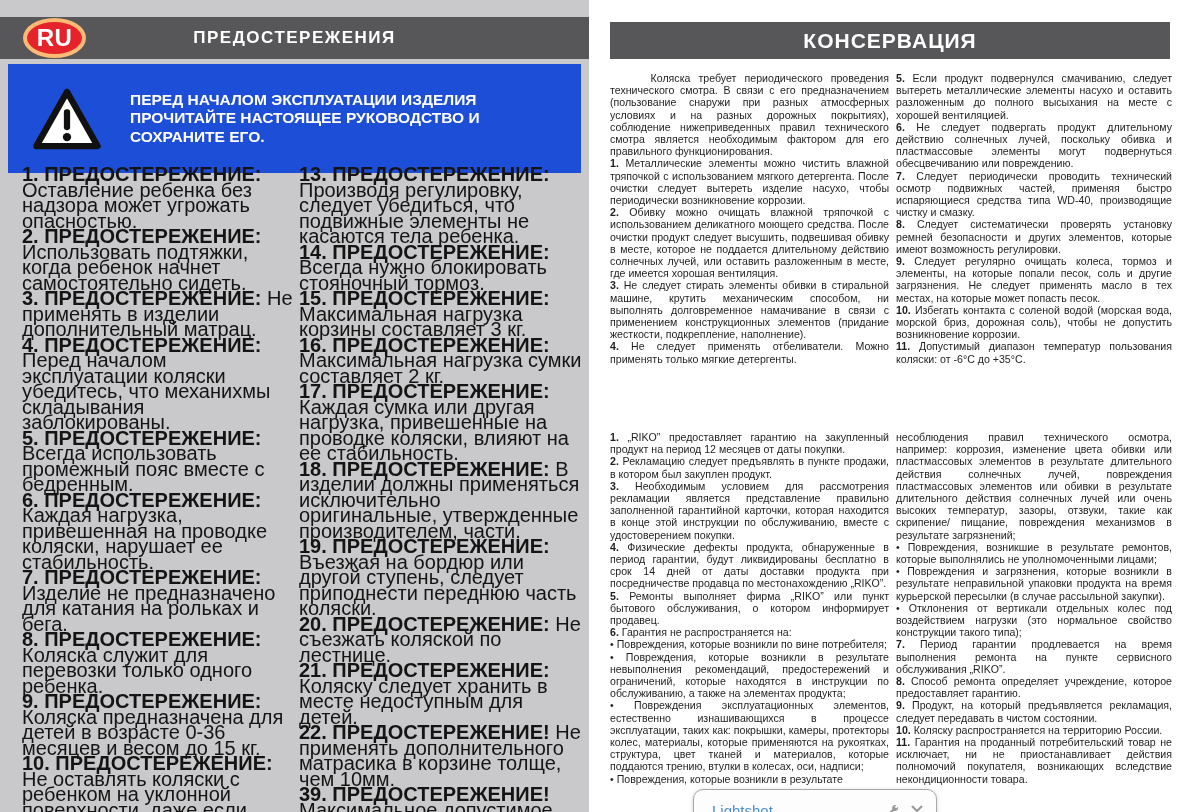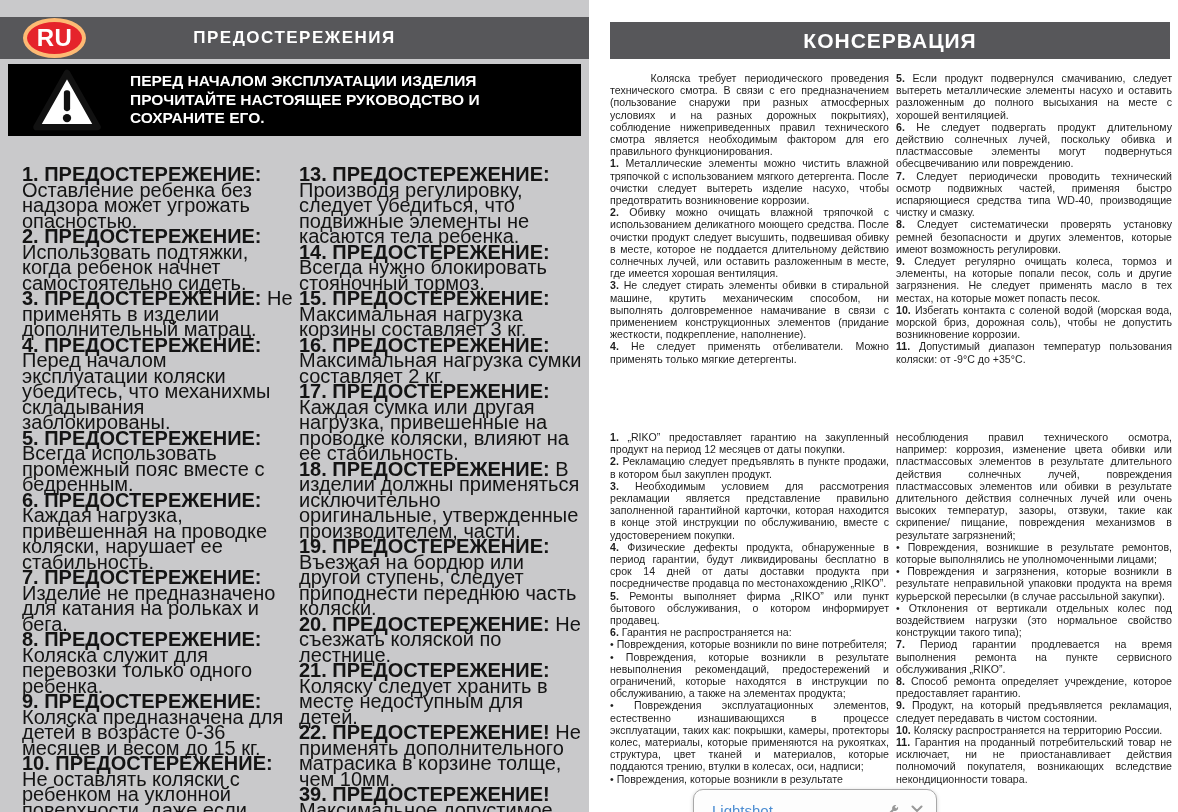--- a/index.html
+++ b/index.html
@@ -15,21 +15,21 @@
     position:absolute; left:23px; top:1px; width:63px; height:40px;
     background:#e5232b; border-radius:50%; border:4px solid #fdba74;
     display:flex; align-items:center; justify-content:center;
     color:#fff; font-weight:bold; font-size:24px; letter-spacing:0.5px;
   }
   .ltitle {
     position:absolute; left:0; top:0; width:100%; height:42px;
     display:flex; align-items:center; justify-content:center;
     color:#fff; font-weight:bold; font-size:17px; letter-spacing:1.5px;
   }
-  .alert { position:absolute; top:64px; left:8px; width:573px; height:72px; background:#000000; display:flex; align-items:center; }
+  .alert { position:absolute; top:64px; left:8px; width:573px; height:109px; background:#1d4ed8; display:flex; align-items:center; }
   .tri { margin-left:24px; flex:none; }
   .alert-text {
     color:#fff; font-weight:bold; font-size:15.5px; line-height:18.5px;
     margin-left:28px; width:350px;
   }
   .wcol { position:absolute; top:167px; color:#141414; }
   .wcol.c1 { left:22px; width:272px; }
   .wcol.c2 { left:299px; width:283px; }
   .warn { margin:0; font-size:20px; line-height:15.5px; }
   .warn b { letter-spacing:0; }
@@ -137,21 +137,21 @@
 <div class="right-page">
 
   <div class="rhead h1">
     <span>КОНСЕРВАЦИЯ</span>
   </div>
 
   <div class="rcol m1">
 
       <p><b></b><span>&nbsp;&nbsp;&nbsp;&nbsp;&nbsp;Коляска требует периодического проведения технического смотра. В связи с его предназначением (пользование снаружи при разных атмосферных условиях и на разных дорожных покрытиях), соблюдение нижеприведенных правил технического смотра является необходимым фактором для его правильного функционирования.</span></p>
 
-      <p><b>1.</b><span> Металлические элементы можно чистить влажной тряпочкой с использованием мягкого детергента. После очистки следует вытереть изделие насухо, чтобы предотвратить возникновение коррозии.</span></p>
+      <p><b>1.</b><span> Металлические элементы можно чистить влажной тряпочкой с использованием мягкого детергента. После очистки следует вытереть изделие насухо, чтобы периодически возникновение коррозии.</span></p>
 
       <p><b>2.</b><span> Обивку можно очищать влажной тряпочкой с использованием деликатного моющего средства. После очистки продукт следует высушить, подвешивая обивку в месте, которое не поддается длительному действию солнечных лучей, или оставить разложенным в месте, где имеется хорошая вентиляция.</span></p>
 
       <p><b>3.</b><span> Не следует стирать элементы обивки в стиральной машине, крутить механическим способом, ни выполнять долговременное намачивание в связи с применением конструкционных элементов (придание жесткости, подкрепление, наполнение).</span></p>
 
       <p><b>4.</b><span> Не следует применять отбеливатели. Можно применять только мягкие детергенты.</span></p>
     </div>
 
   <div class="rcol m2">
 
@@ -160,21 +160,21 @@
       <p><b>6.</b><span> Не следует подвергать продукт длительному действию солнечных лучей, поскольку обивка и пластмассовые элементы могут подвернуться обесцвечиванию или повреждению.</span></p>
 
       <p><b>7.</b><span> Следует периодически проводить технический осмотр подвижных частей, применяя быстро испаряющиеся средства типа WD-40, производящие чистку и смазку.</span></p>
 
       <p><b>8.</b><span> Следует систематически проверять установку ремней безопасности и других элементов, которые имеют возможность регулировки.</span></p>
 
       <p><b>9.</b><span> Следует регулярно очищать колеса, тормоз и элементы, на которые попали песок, соль и  другие загрязнения. Не следует применять масло в тех местах, на которые может попасть песок.</span></p>
 
       <p><b>10.</b><span> Избегать контакта с соленой водой (морская вода, морской бриз, дорожная соль), чтобы не допустить возникновение коррозии.</span></p>
 
-      <p><b>11.</b><span> Допустимый диапазон температур пользования коляски: от -9°С до +35°С.</span></p>
+      <p><b>11.</b><span> Допустимый диапазон температур пользования коляски: от -6°С до +35°С.</span></p>
     </div>
 
 
   <div class="rcol g1">
 
       <p><b>1.</b><span> „RIKO” предоставляет гарантию на закупленный продукт на период 12 месяцев от даты покупки.</span></p>
 
       <p><b>2.</b><span> Рекламацию следует предъявлять в пункте продажи, в котором был закуплен продукт.</span></p>
 
       <p><b>3.</b><span> Необходимым условием для рассмотрения рекламации является представление правильно заполненной гарантийной карточки, которая находится в конце этой инструкции по обслуживанию, вместе с удостоверением покупки.</span></p>

